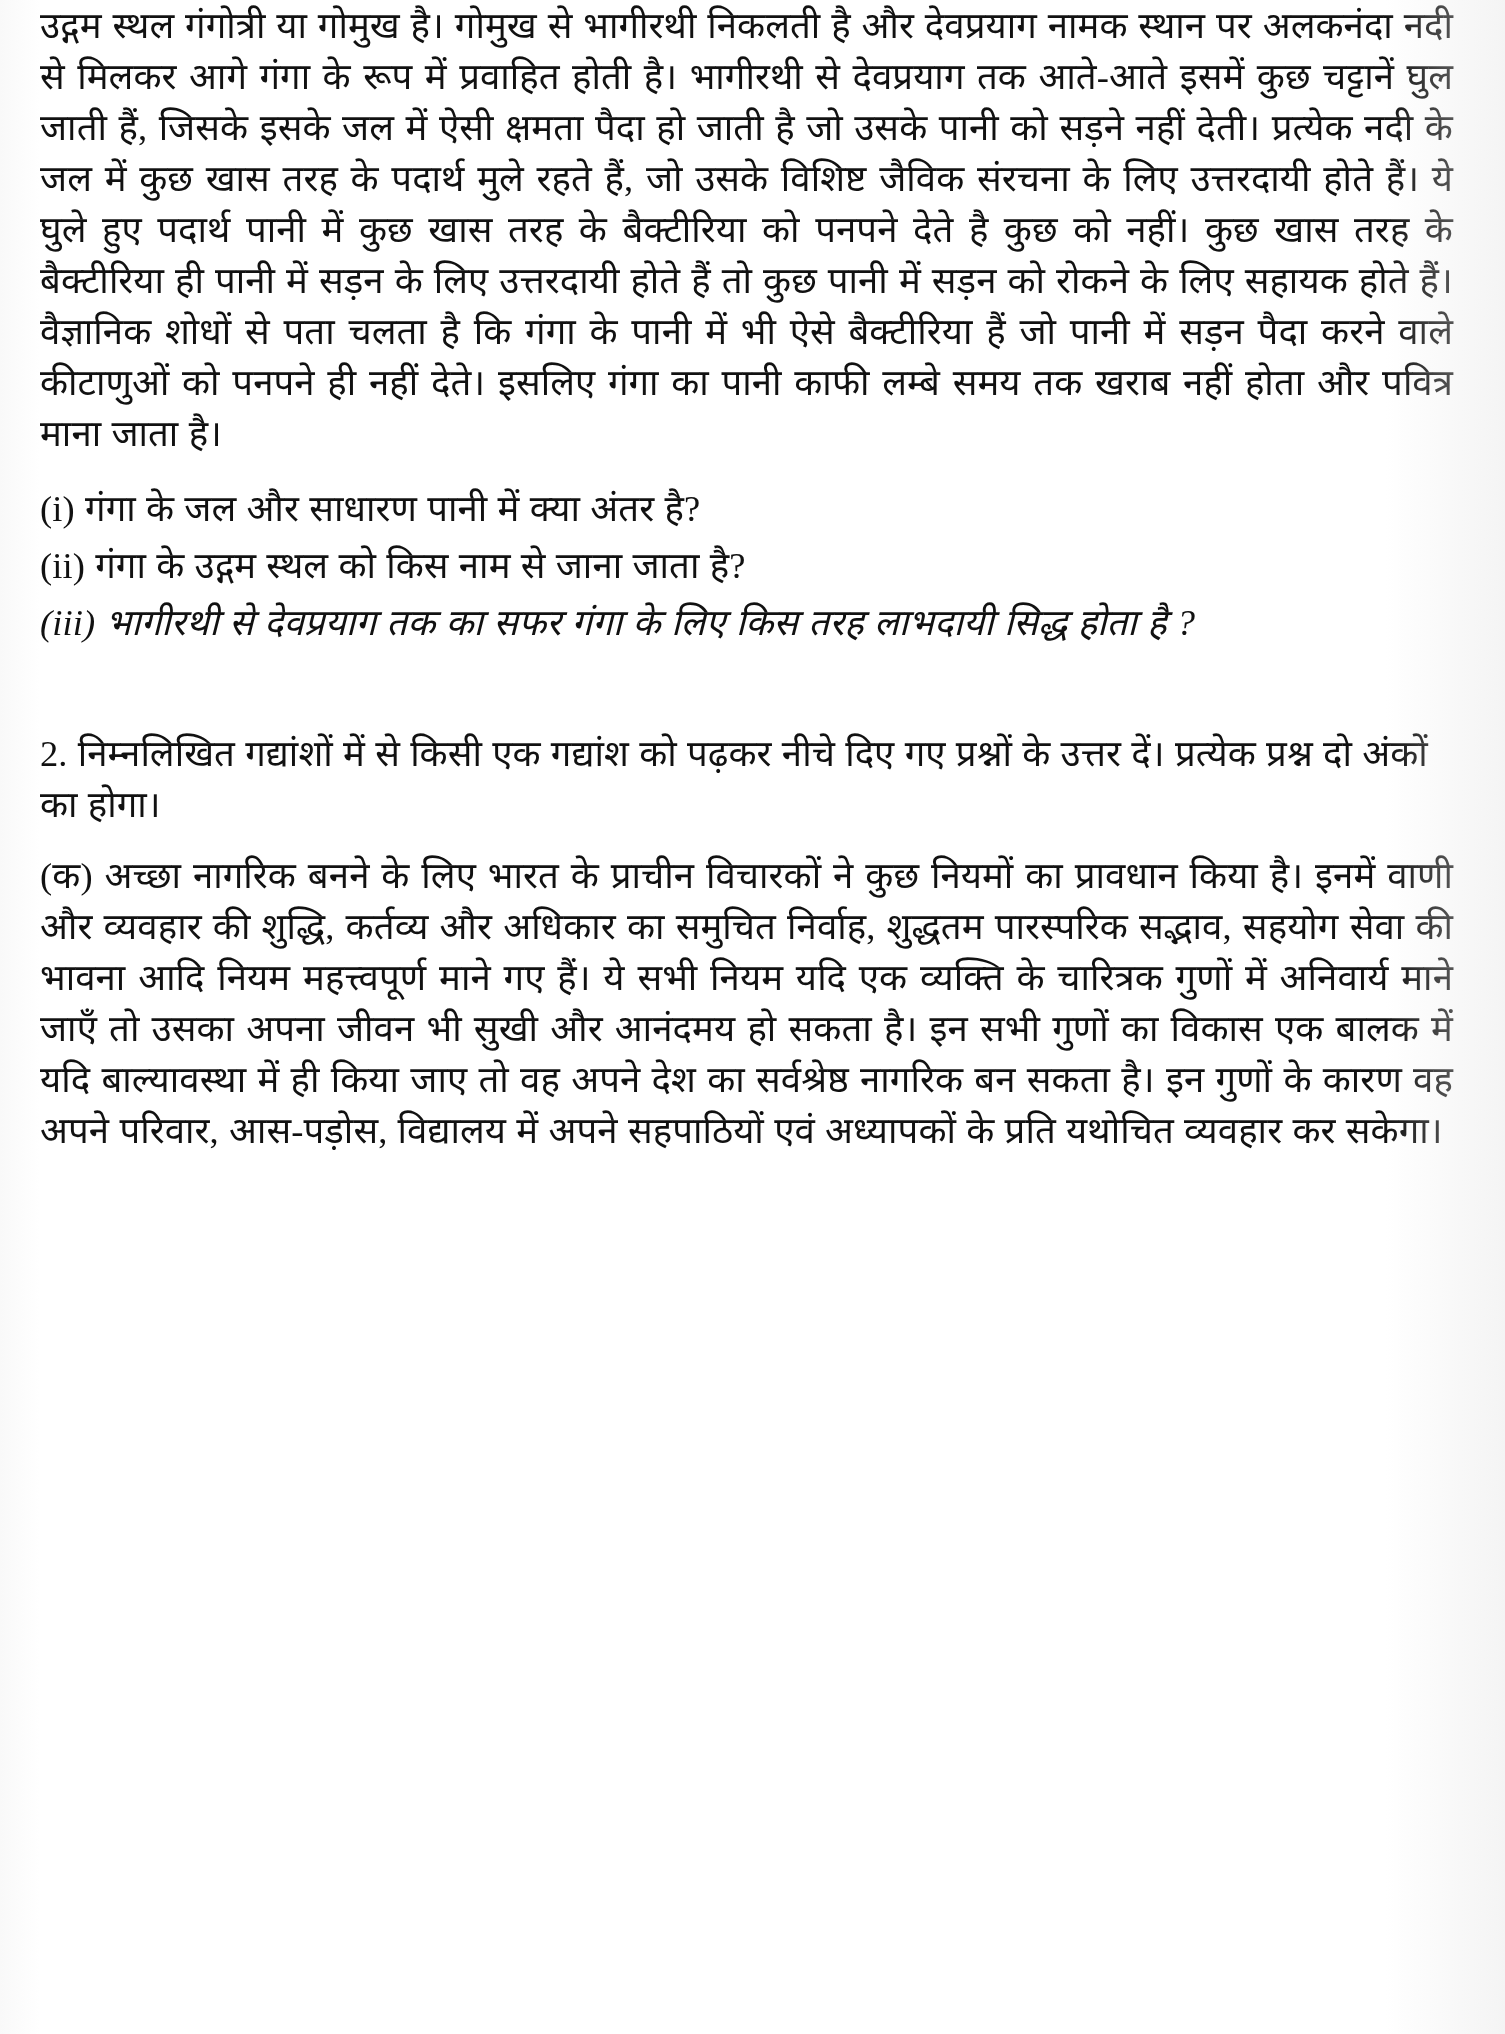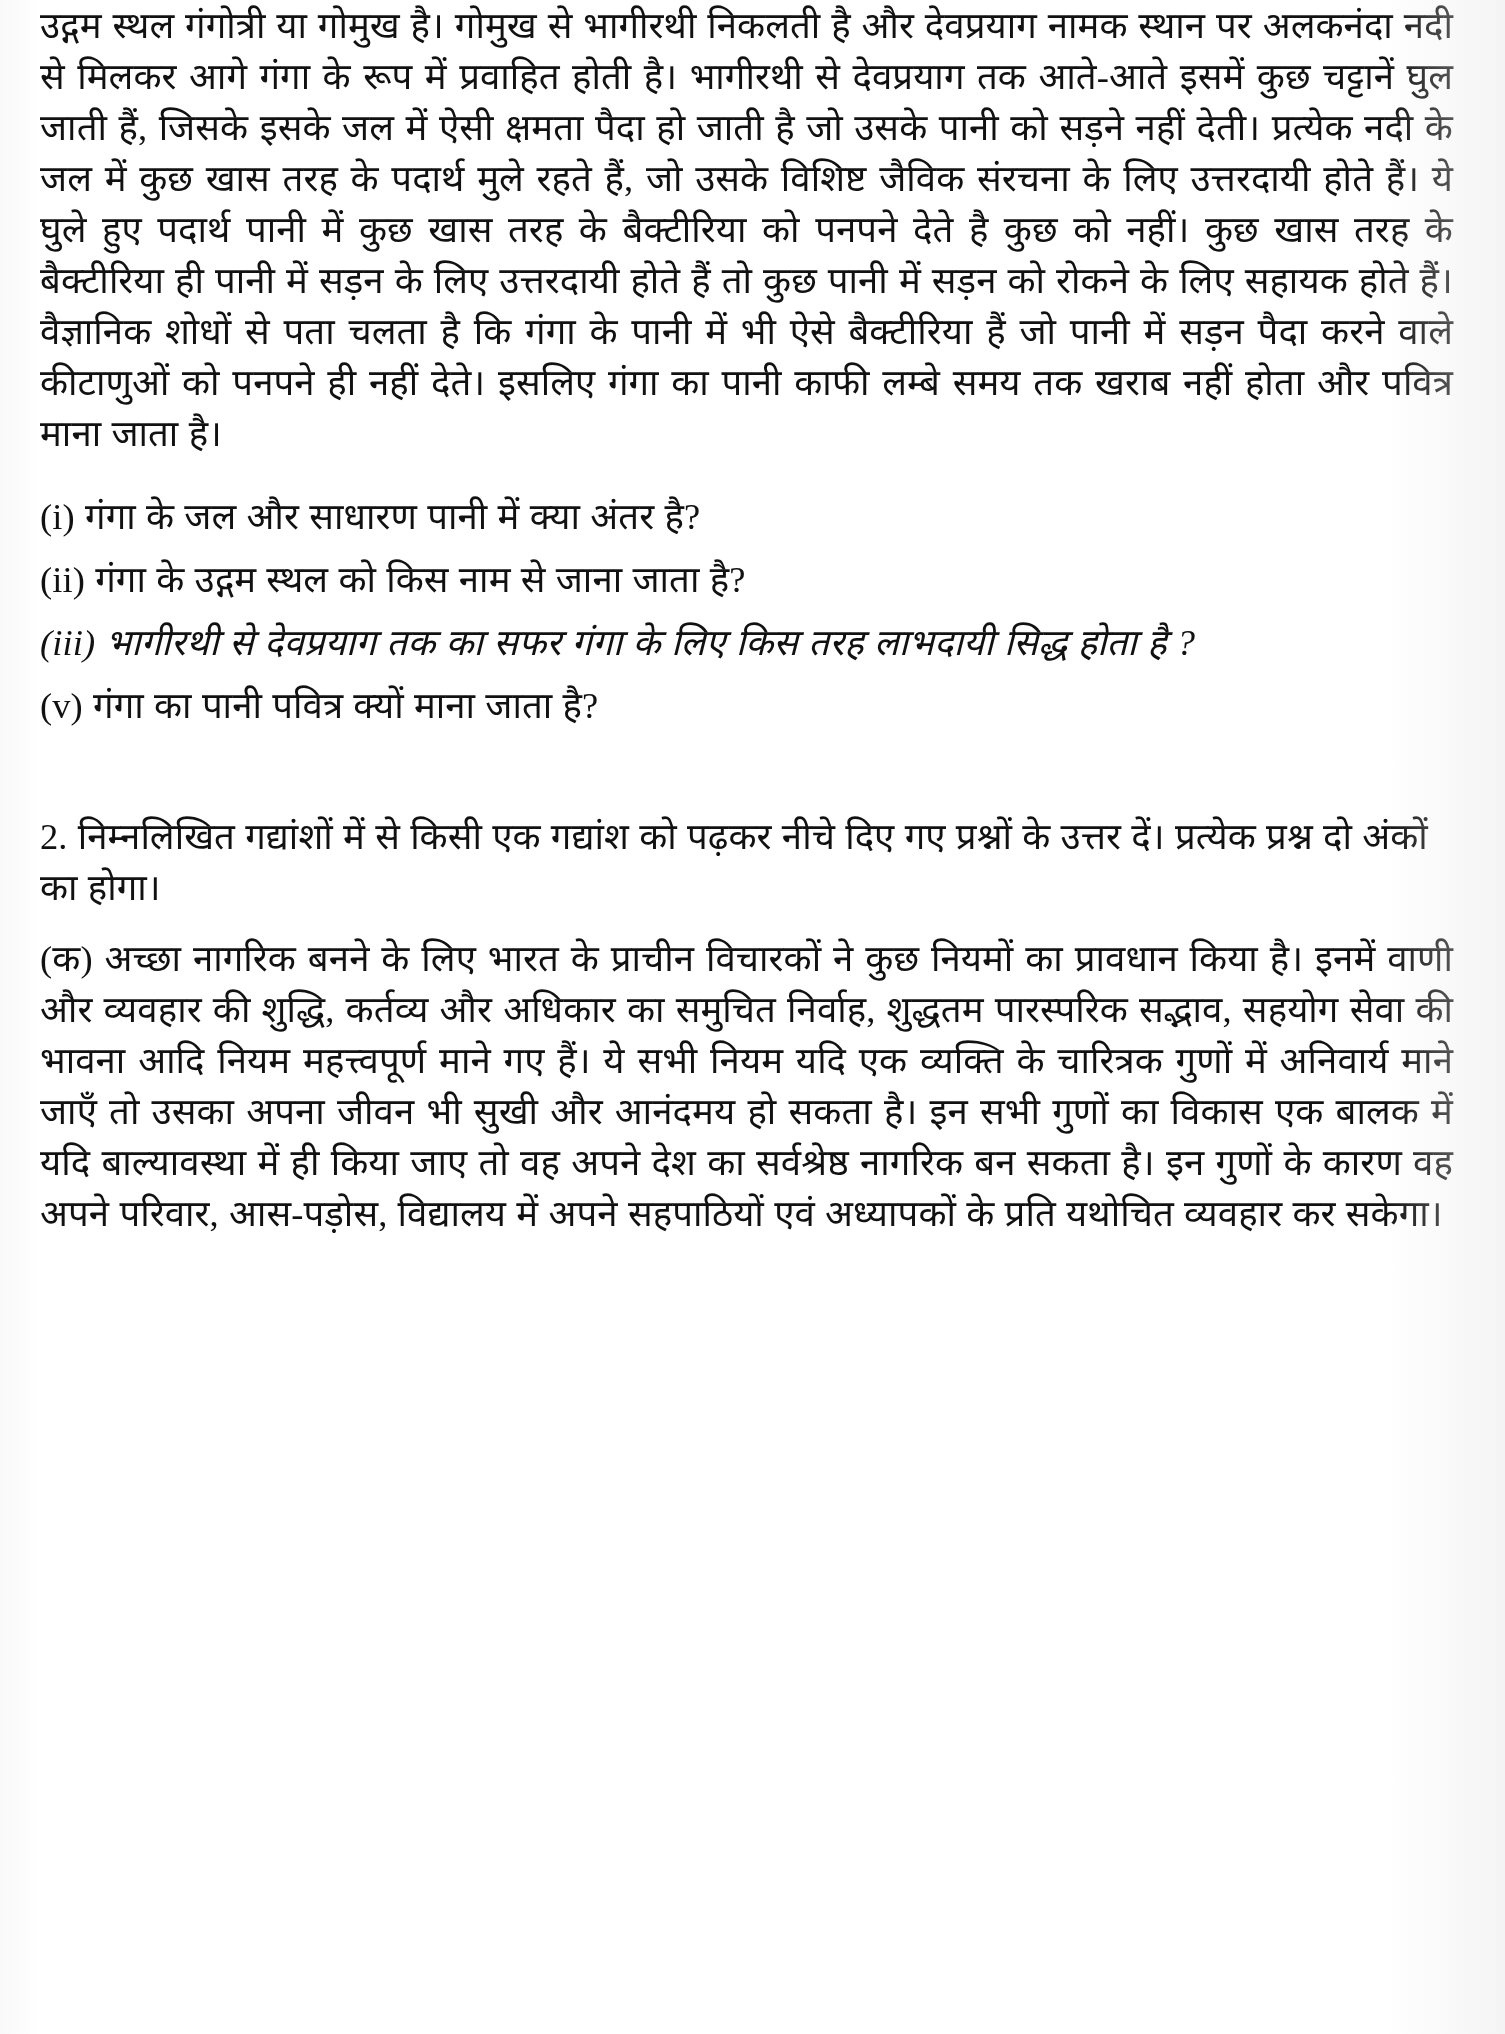--- a/index.html
+++ b/index.html
@@ -64,21 +64,21 @@
   p.section-head {
     text-align: left;
   }
 
   .q-list {
     margin: 0;
     padding: 0;
     list-style: none;
   }
   .q-list li {
-    margin: 12px 0 4px 0;
+    margin: 4px 0 4px 0;
   }
   .q-item {
     margin-bottom: 4px;
   }
   .q-item.wrapped {
     text-align: justify;
     font-style: italic;
   }
 
   .gap-lg { height: 74px; }
@@ -115,26 +115,20 @@
         <span>(ii) </span>
         <span>गंगा के उद्गम स्थल को किस नाम से जाना जाता है?</span>
       </p>
     </li>
     <li>
       <p class="q-item wrapped">
         <span>(iii) </span>
         <span>भागीरथी से देवप्रयाग तक का सफर गंगा के लिए किस तरह लाभदायी सिद्ध होता है ?</span>
       </p>
     </li>
-    <li>
-      <p class="q-item">
-        <span>(v) </span>
-        <span>गंगा का पानी पवित्र क्यों माना जाता है?</span>
-      </p>
-    </li>
   </ul>
 
   <div class="gap-lg"></div>
 
   <p class="section-head para-block">
     <span>2. </span>
     <span>निम्नलिखित गद्यांशों में से किसी एक गद्यांश को पढ़कर नीचे दिए गए प्रश्नों के उत्तर दें। प्रत्येक प्रश्न दो अंकों का होगा।</span>
   </p>
 
   <div class="gap-sm"></div>

